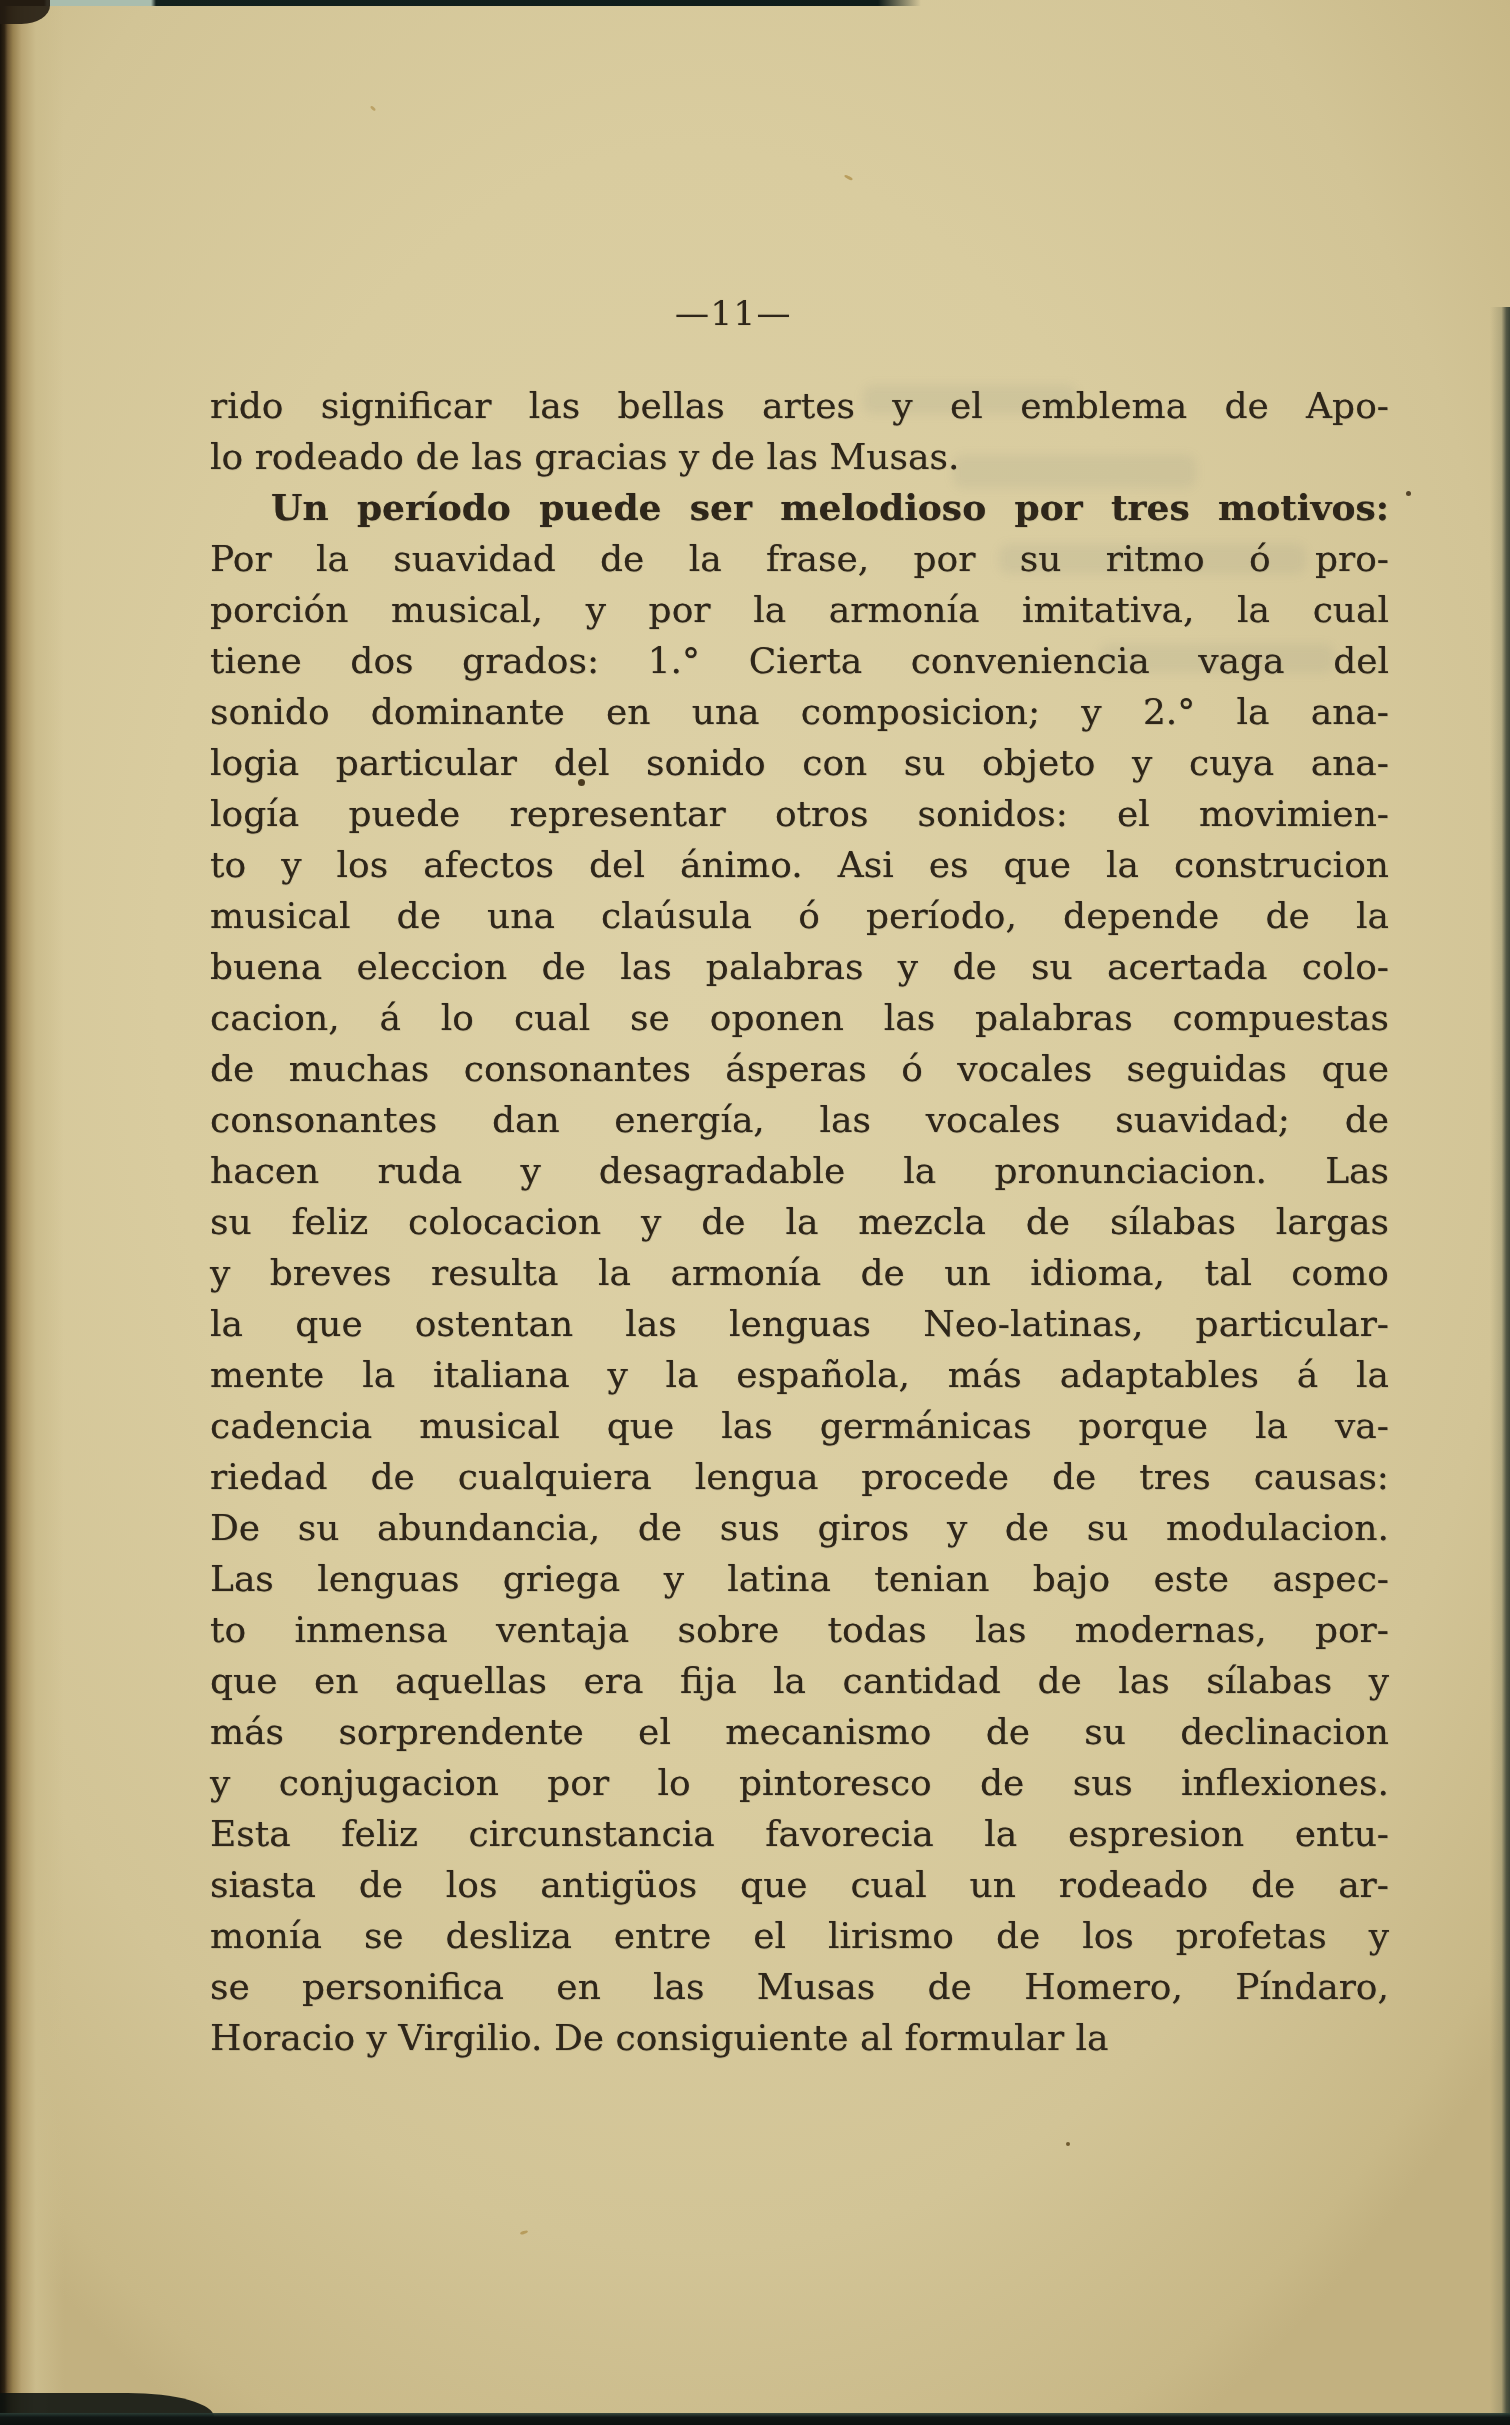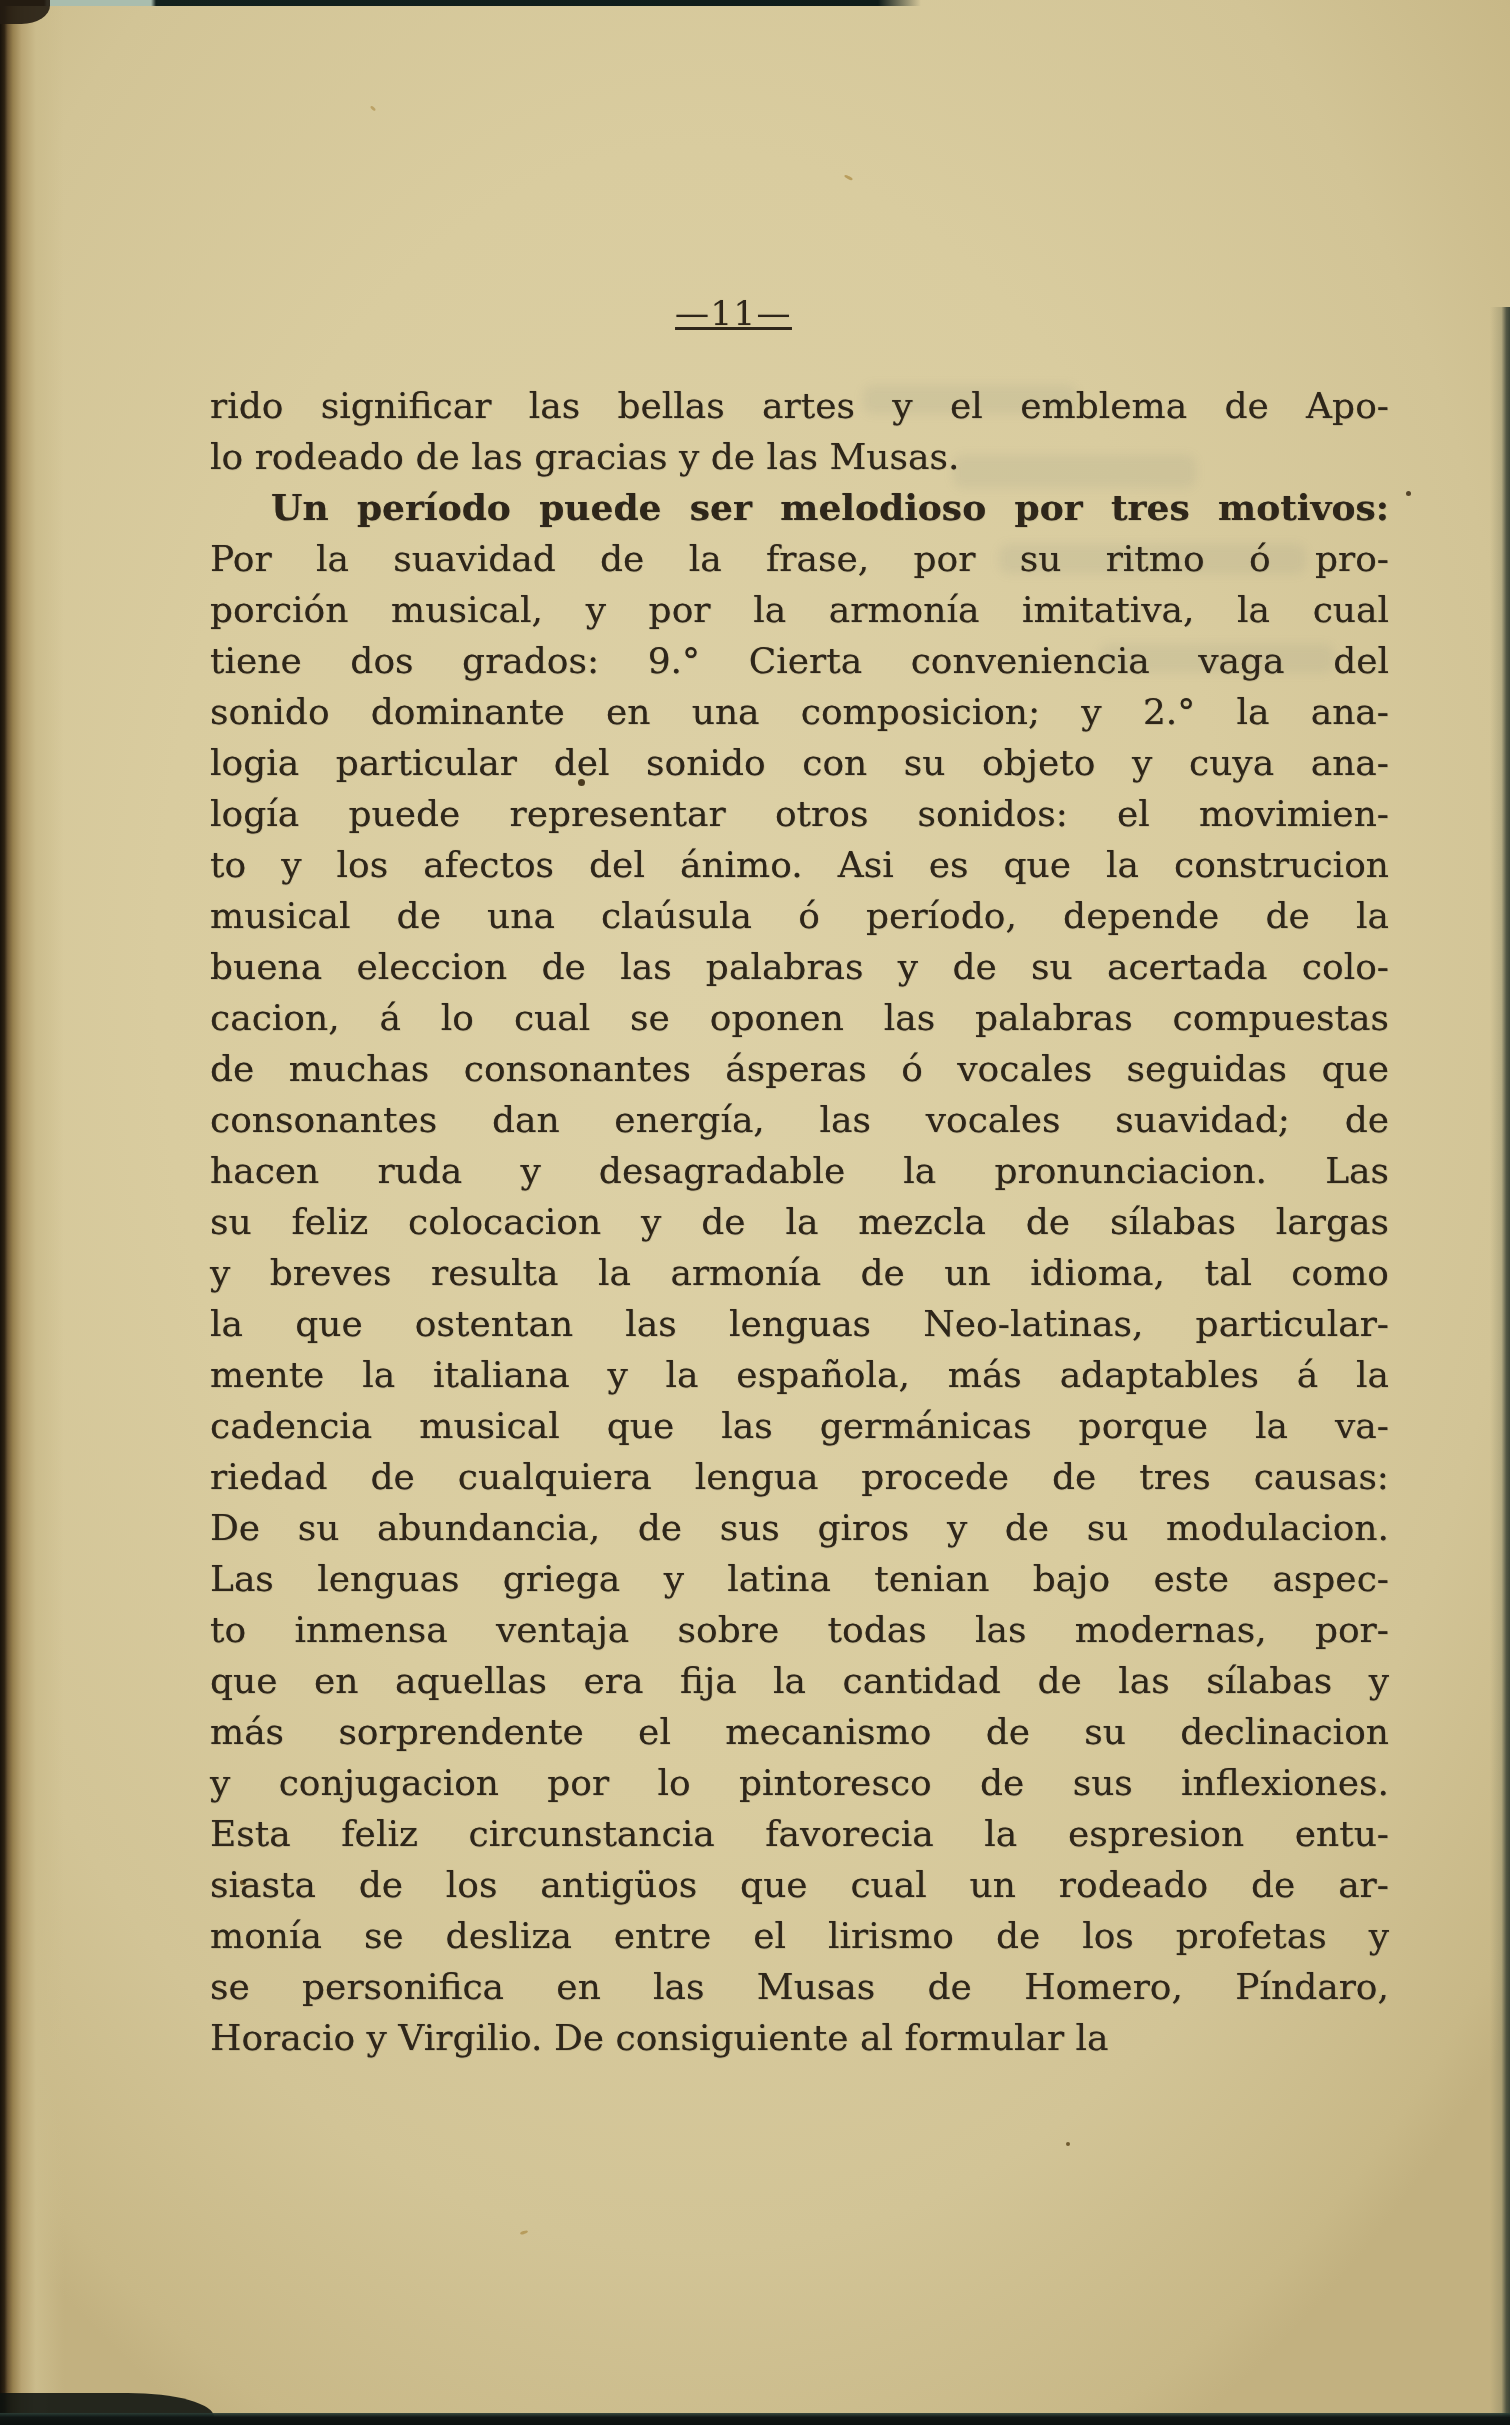--- a/index.html
+++ b/index.html
@@ -45,21 +45,20 @@
   
   .ghost { position:absolute; background:rgba(116,126,114,0.10);
            filter:blur(5px); border-radius:10px; }
   
   .speck { position:absolute; border-radius:50%; }
   
   .pagenum {
     position:absolute; top:293px; left:194px; width:1079px;
     text-align:center; font-size:34px; color:#2e261a; letter-spacing:1.4px;
     text-shadow:0 0 0.7px rgba(46,38,24,0.55);
-    text-decoration:underline;
   }
   .text {
     position:absolute; left:194px; top:380px; width:1179px;
     font-size:36px; color:#2e261a;
     text-shadow:0 0 0.7px rgba(46,38,24,0.55), 0.7px 0.7px 0 rgba(46,38,24,0.08);
     margin-left:16px;
   }
   .line {
     height:51px; line-height:51px;
     text-align:justify; text-align-last:justify;
@@ -93,21 +92,21 @@
   <div class="speck" style="left:370px;  top:107px;  width:6.4px;  height:2.9px;  background:#bba267; transform:rotate(40deg);"></div>
 
   <div class="pagenum">—11—</div>
 
   <div class="text">
     <div class="line">rido significar las bellas artes y el emblema de Apo-</div>
     <div class="line noj">lo rodeado de las gracias y de las Musas.</div>
     <div class="line ind">Un período puede ser melodioso por tres motivos:</div>
     <div class="line">Por la suavidad de la frase, por su ritmo ó pro-</div>
     <div class="line">porción musical, y por la armonía imitativa, la cual</div>
-    <div class="line">tiene dos grados: 9.° Cierta conveniencia vaga del</div>
+    <div class="line">tiene dos grados: 1.° Cierta conveniencia vaga del</div>
     <div class="line">sonido dominante en una composicion; y 2.° la ana-</div>
     <div class="line">logia particular del sonido con su objeto y cuya ana-</div>
     <div class="line">logía puede representar otros sonidos: el movimien-</div>
     <div class="line">to y los afectos del ánimo. Asi es que la construcion</div>
     <div class="line">musical de una claúsula ó período, depende de la</div>
     <div class="line">buena eleccion de las palabras y de su acertada colo-</div>
     <div class="line">cacion, á lo cual se oponen las palabras compuestas</div>
     <div class="line">de muchas consonantes ásperas ó vocales seguidas que</div>
     <div class="line">consonantes dan energía, las vocales suavidad; de</div>
     <div class="line">hacen ruda y desagradable la pronunciacion. Las</div>

